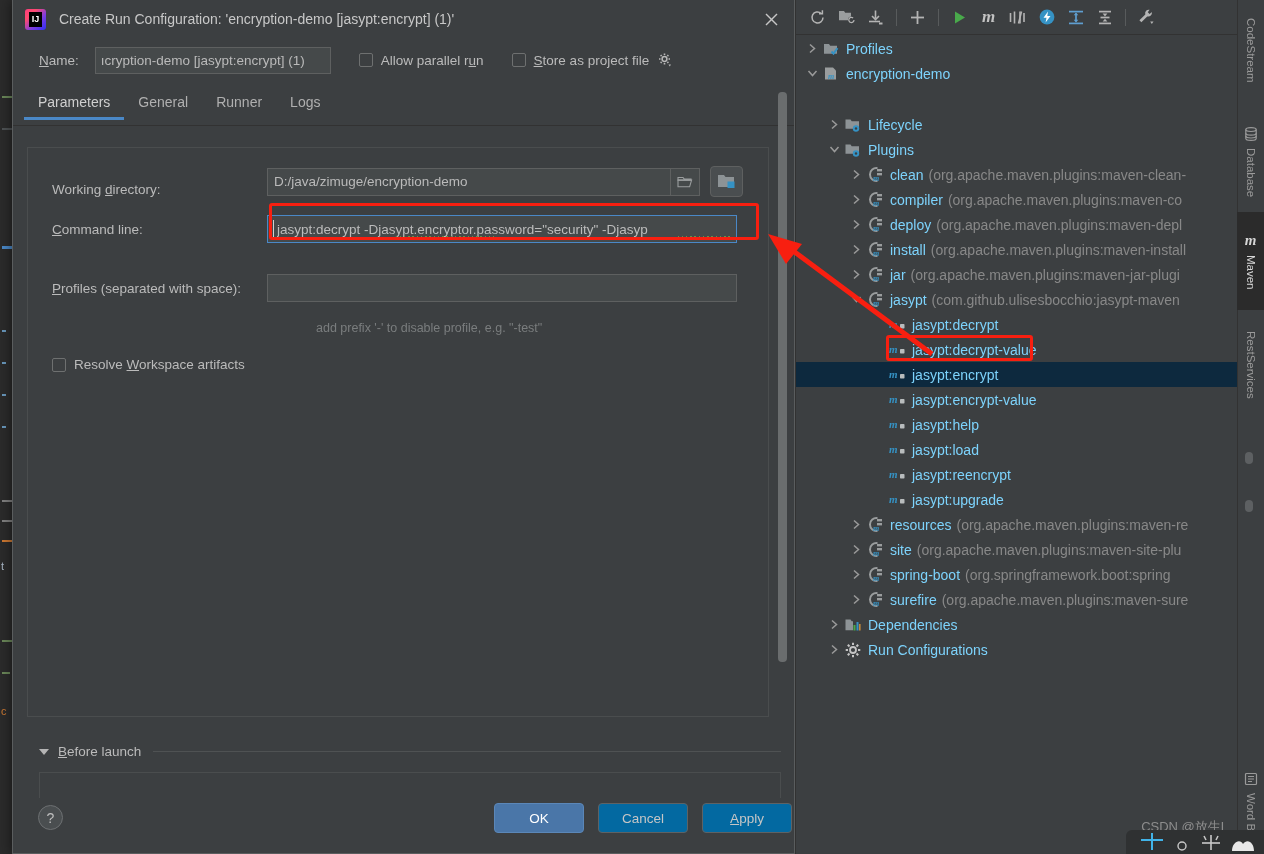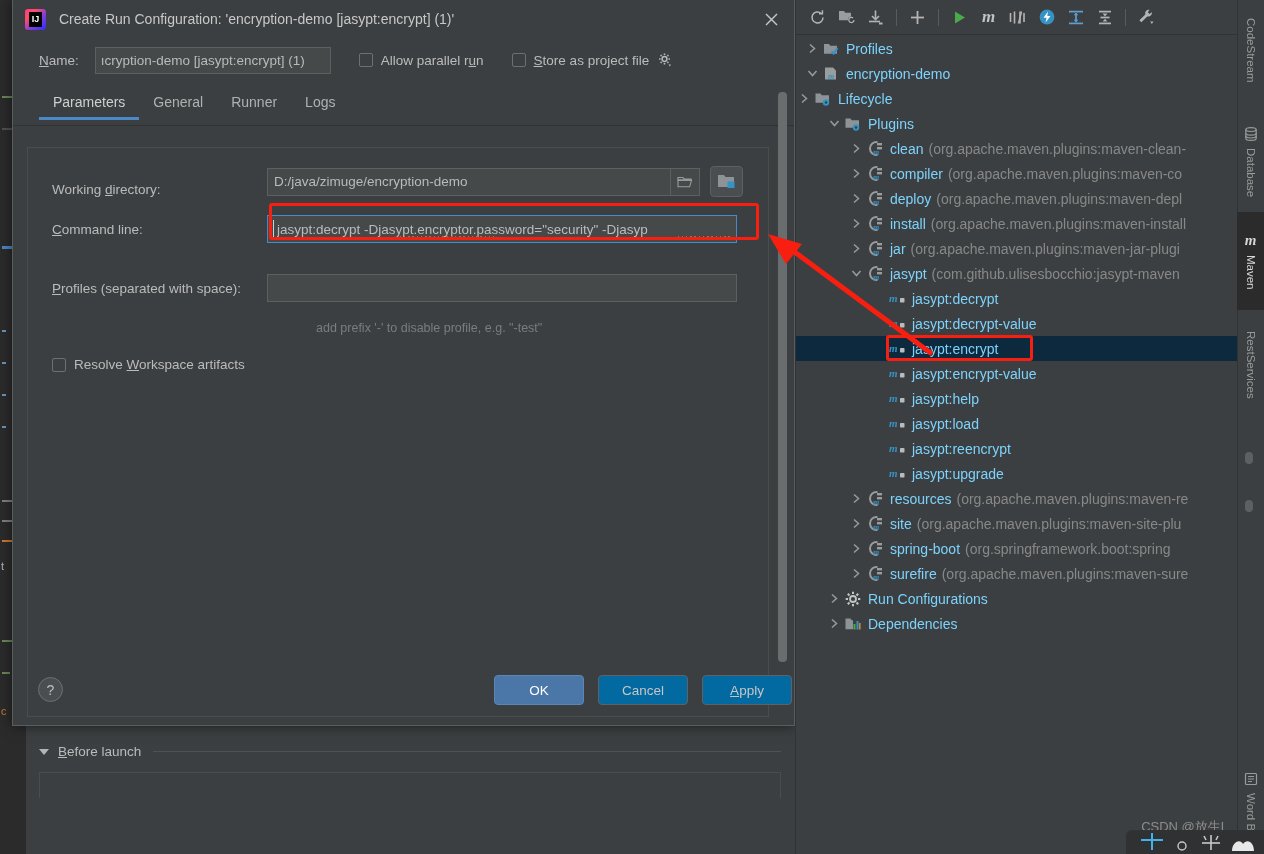--- a/index.html
+++ b/index.html
@@ -21,21 +21,21 @@
   }
   .bg-editor .bgline {
     position: absolute; left: 2px; height: 2px; background: #4e5254; width: 14px;
   }
   .bg-editor .bgtxt {
     position: absolute; left: 1px; font-size: 11px; color: #a9b7c6;
   }
 
   
   .dialog {
-    position: absolute; left: 12px; top: 0; width: 783px; height: 726px;
+    position: absolute; left: 12px; top: 0; width: 783px; height: 854px;
     background: #3c3f41;
     border: 1px solid #5a5d5e;
     border-top: none;
     box-shadow: 0 0 12px rgba(0,0,0,0.55);
   }
   .titlebar {
     position: relative; height: 38px; background: #3c3f41;
     display: flex; align-items: center; padding: 0 6px 0 12px;
   }
   .ij-logo {
@@ -78,21 +78,21 @@
     width: 14px; height: 14px; border: 1px solid #6e7070; background: #3c3f41;
     border-radius: 2px; flex: 0 0 14px;
   }
   .chk-lbl { margin-left: 8px; color: #bbbbbb; font-size: 13.5px; white-space: nowrap; }
   .gear-sm {
     margin-left: 8px; width: 16px; height: 16px; position: relative; cursor: pointer;
   }
 
   
   .tabs {
-    margin-top: 6px; padding-left: 26px; height: 38px;
+    margin-top: 6px; padding-left: 11px; height: 38px;
     display: flex; align-items: flex-start; border-bottom: 1px solid #323232;
   }
   .tab {
     padding: 6px 14px 9px 14px; color: #b0b0b0; font-size: 14px; cursor: pointer;
     position: relative;
   }
   .tab.active { color: #cfcfcf; }
   .tab.active::after {
     content: ""; position: absolute; left: 0; right: 0; bottom: -1px; height: 3px;
     background: #4a88c7;
@@ -478,21 +478,21 @@
             </svg>
           </span>
           <span class="ticon">
             <svg width="16" height="15" viewBox="0 0 16 15">
               <path d="M2 1.5h8l3 3v9H2z" fill="#9a9d9e"></path>
               <text x="5" y="13" font-size="8" font-style="italic" font-weight="bold" fill="#3592c4" font-family="serif">m</text>
             </svg>
           </span>
           <span class="tlabel">encryption-demo</span>
         </div>
-        <div class="trow" style="">
+        <div class="trow" style="padding-left: 30px; margin-top: 26px;">
           <span class="tarrow">
             <svg width="9" height="11" viewBox="0 0 9 11">
               <path d="M2 1.5 L6.5 5.5 L2 9.5" fill="none" stroke="#9a9a9a" stroke-width="1.5"></path>
             </svg>
           </span>
           <span class="ticon">
             <svg width="17" height="14" viewBox="0 0 17 14">
               <path d="M0.5 1.5h5l1.2 1.7H14v7.5H0.5z" fill="#8d9396"></path>
               <circle cx="11" cy="10.5" r="3.2" fill="#3592c4"></circle>
               <circle cx="11" cy="10.5" r="1.2" fill="#3c3f41"></circle>
@@ -757,20 +757,36 @@
           <span class="ticon">
             <svg width="17" height="15" viewBox="0 0 17 15">
               <path d="M10.5 1.2A6.4 6.4 0 1 0 10.5 13.8" fill="none" stroke="#9a9d9e" stroke-width="2"></path>
               <rect x="10" y="2" width="5" height="2.4" fill="#9a9d9e"></rect>
               <rect x="10" y="6" width="5" height="2.4" fill="#9a9d9e"></rect>
               <text x="6" y="14" font-size="8" font-style="italic" font-weight="bold" fill="#3592c4" font-family="serif">m</text>
             </svg>
           </span>
           <span class="tlabel">surefire</span>
           <span class="tsub">(org.apache.maven.plugins:maven-sure</span>
+        </div>
+        <div class="trow" style="padding-left: 30px;">
+          <span class="tarrow">
+            <svg width="9" height="11" viewBox="0 0 9 11">
+              <path d="M2 1.5 L6.5 5.5 L2 9.5" fill="none" stroke="#9a9a9a" stroke-width="1.5"></path>
+            </svg>
+          </span>
+          <span class="ticon">
+            <svg width="16" height="14" viewBox="0 0 16 14">
+              <path d="M0.5 1.5h5l1.2 1.7H8v9H0.5z" fill="#8d9396"></path>
+              <rect x="8.5" y="7" width="2" height="5.5" fill="#49a94b"></rect>
+              <rect x="11.5" y="4" width="2" height="8.5" fill="#3592c4"></rect>
+              <rect x="14" y="6" width="1.6" height="6.5" fill="#c4893a"></rect>
+            </svg>
+          </span>
+          <span class="tlabel">Dependencies</span>
         </div>
         <div class="trow" style="padding-left: 30px;">
           <span class="tarrow">
             <svg width="9" height="11" viewBox="0 0 9 11">
               <path d="M2 1.5 L6.5 5.5 L2 9.5" fill="none" stroke="#9a9a9a" stroke-width="1.5"></path>
             </svg>
           </span>
           <span class="ticon">
             <svg width="16" height="16" viewBox="0 0 16 16">
               <circle cx="8" cy="8" r="3" fill="none" stroke="#c4c4c4" stroke-width="1.8"></circle>
@@ -780,36 +796,20 @@
                 <line x1="0.7" y1="8" x2="3" y2="8"></line>
                 <line x1="13" y1="8" x2="15.3" y2="8"></line>
                 <line x1="2.8" y1="2.8" x2="4.5" y2="4.5"></line>
                 <line x1="11.5" y1="11.5" x2="13.2" y2="13.2"></line>
                 <line x1="13.2" y1="2.8" x2="11.5" y2="4.5"></line>
                 <line x1="4.5" y1="11.5" x2="2.8" y2="13.2"></line>
               </g>
             </svg>
           </span>
           <span class="tlabel">Run Configurations</span>
-        </div>
-        <div class="trow" style="padding-left: 30px;">
-          <span class="tarrow">
-            <svg width="9" height="11" viewBox="0 0 9 11">
-              <path d="M2 1.5 L6.5 5.5 L2 9.5" fill="none" stroke="#9a9a9a" stroke-width="1.5"></path>
-            </svg>
-          </span>
-          <span class="ticon">
-            <svg width="16" height="14" viewBox="0 0 16 14">
-              <path d="M0.5 1.5h5l1.2 1.7H8v9H0.5z" fill="#8d9396"></path>
-              <rect x="8.5" y="7" width="2" height="5.5" fill="#49a94b"></rect>
-              <rect x="11.5" y="4" width="2" height="8.5" fill="#3592c4"></rect>
-              <rect x="14" y="6" width="1.6" height="6.5" fill="#c4893a"></rect>
-            </svg>
-          </span>
-          <span class="tlabel">Dependencies</span>
         </div>
       </div>
   </div>
 
   <div class="side-strip">
     <div class="side-btn" style="top:4px;height:92px;">
       <span>CodeStream</span>
     </div>
     <div class="side-btn" style="top:110px;height:105px;">
       <span style="writing-mode:horizontal-tb;margin-bottom:5px;">

